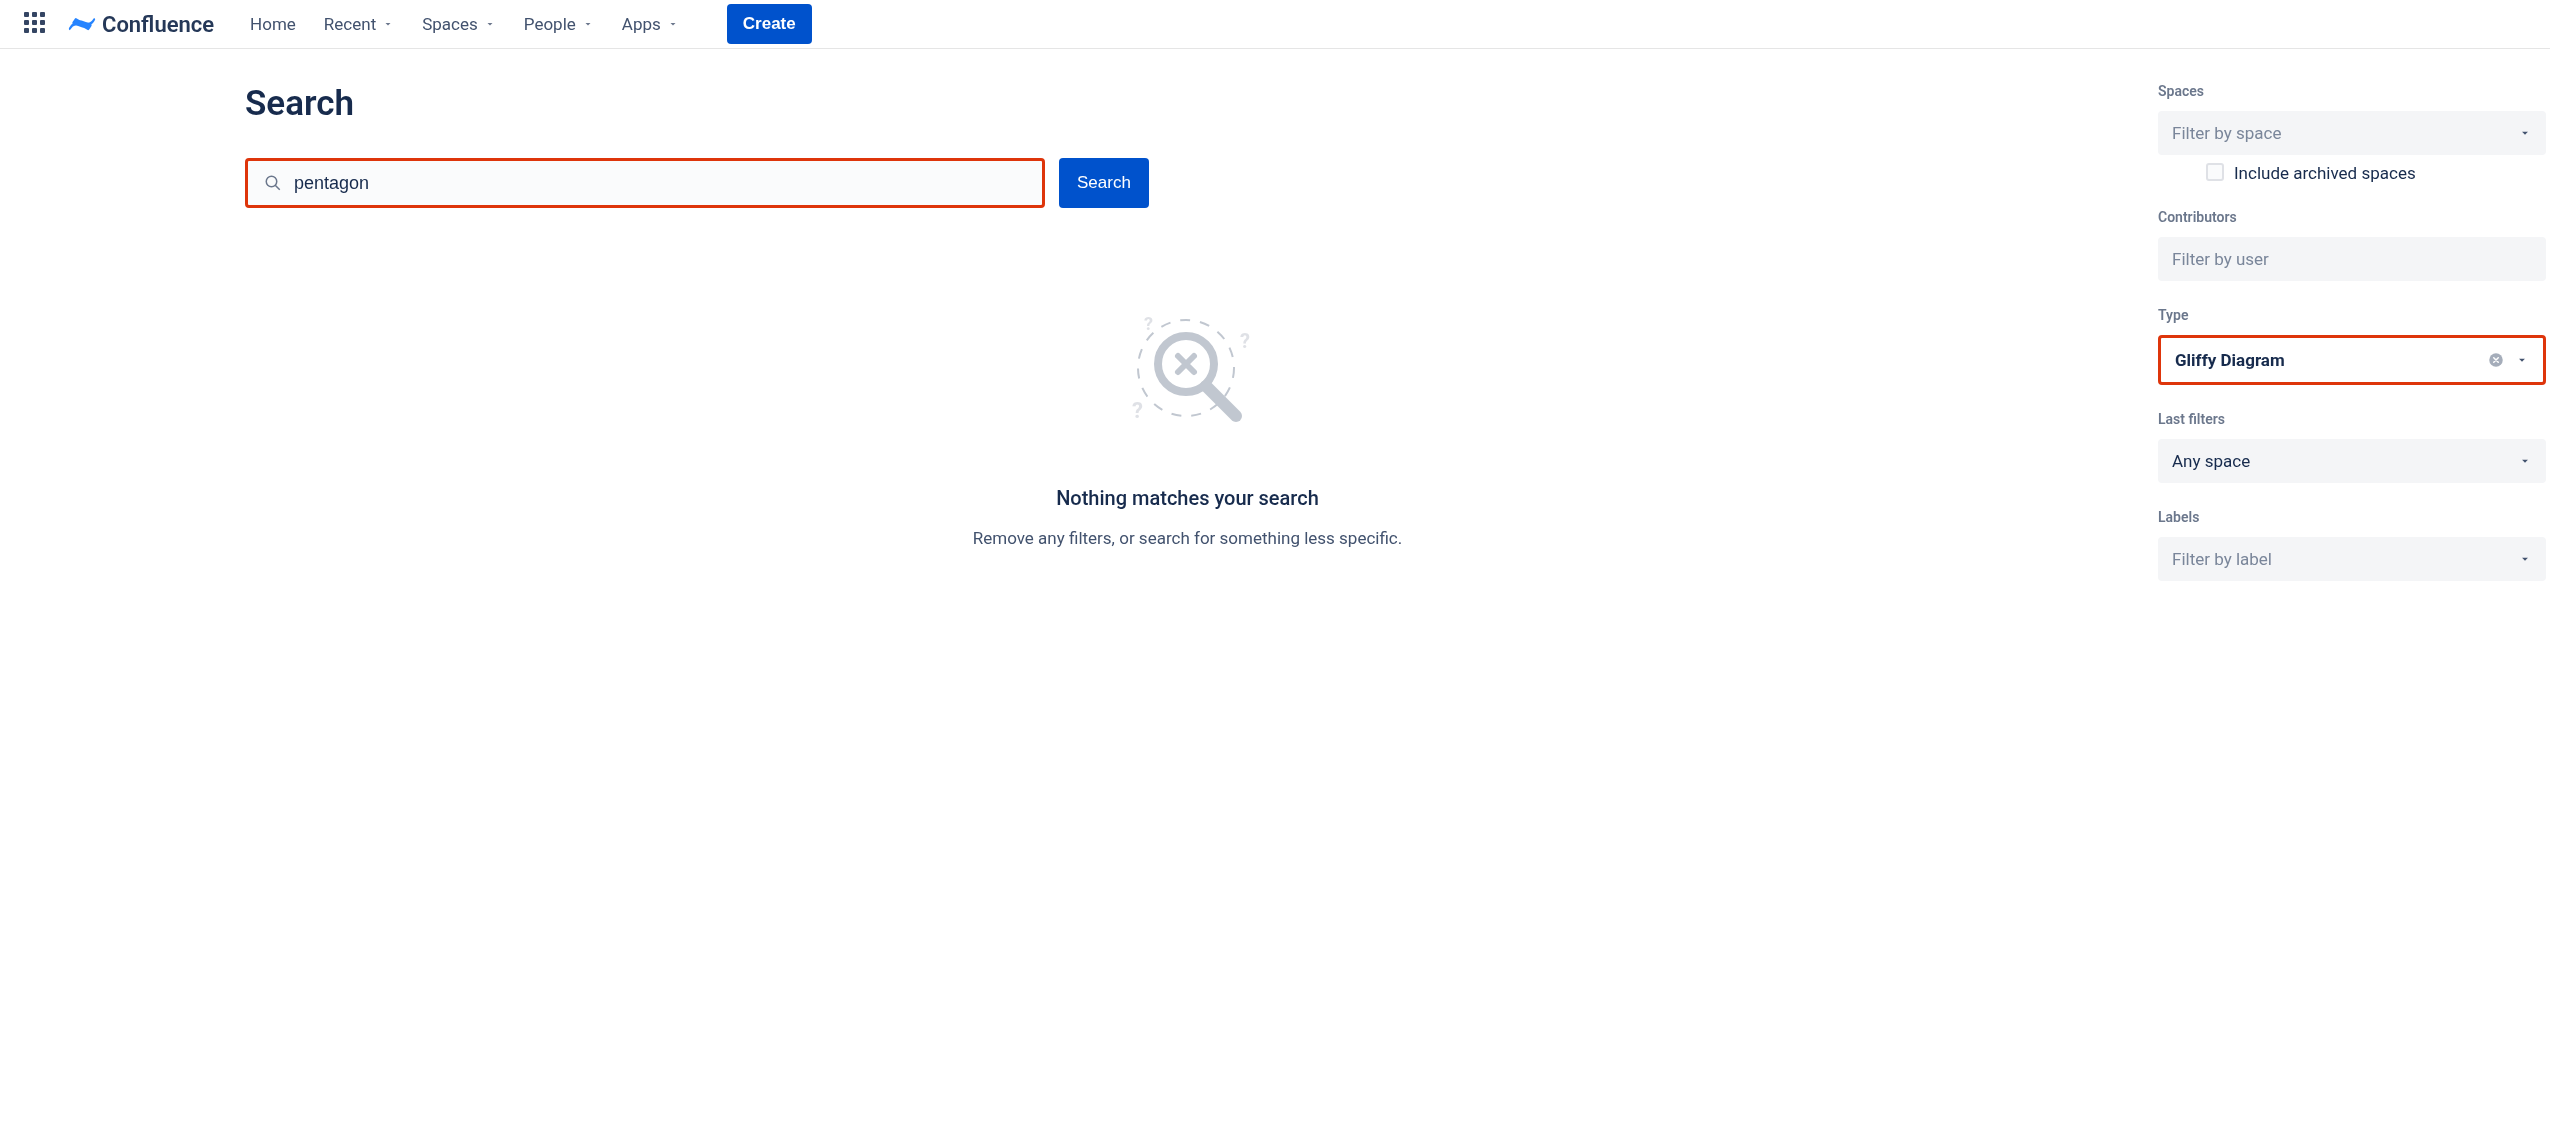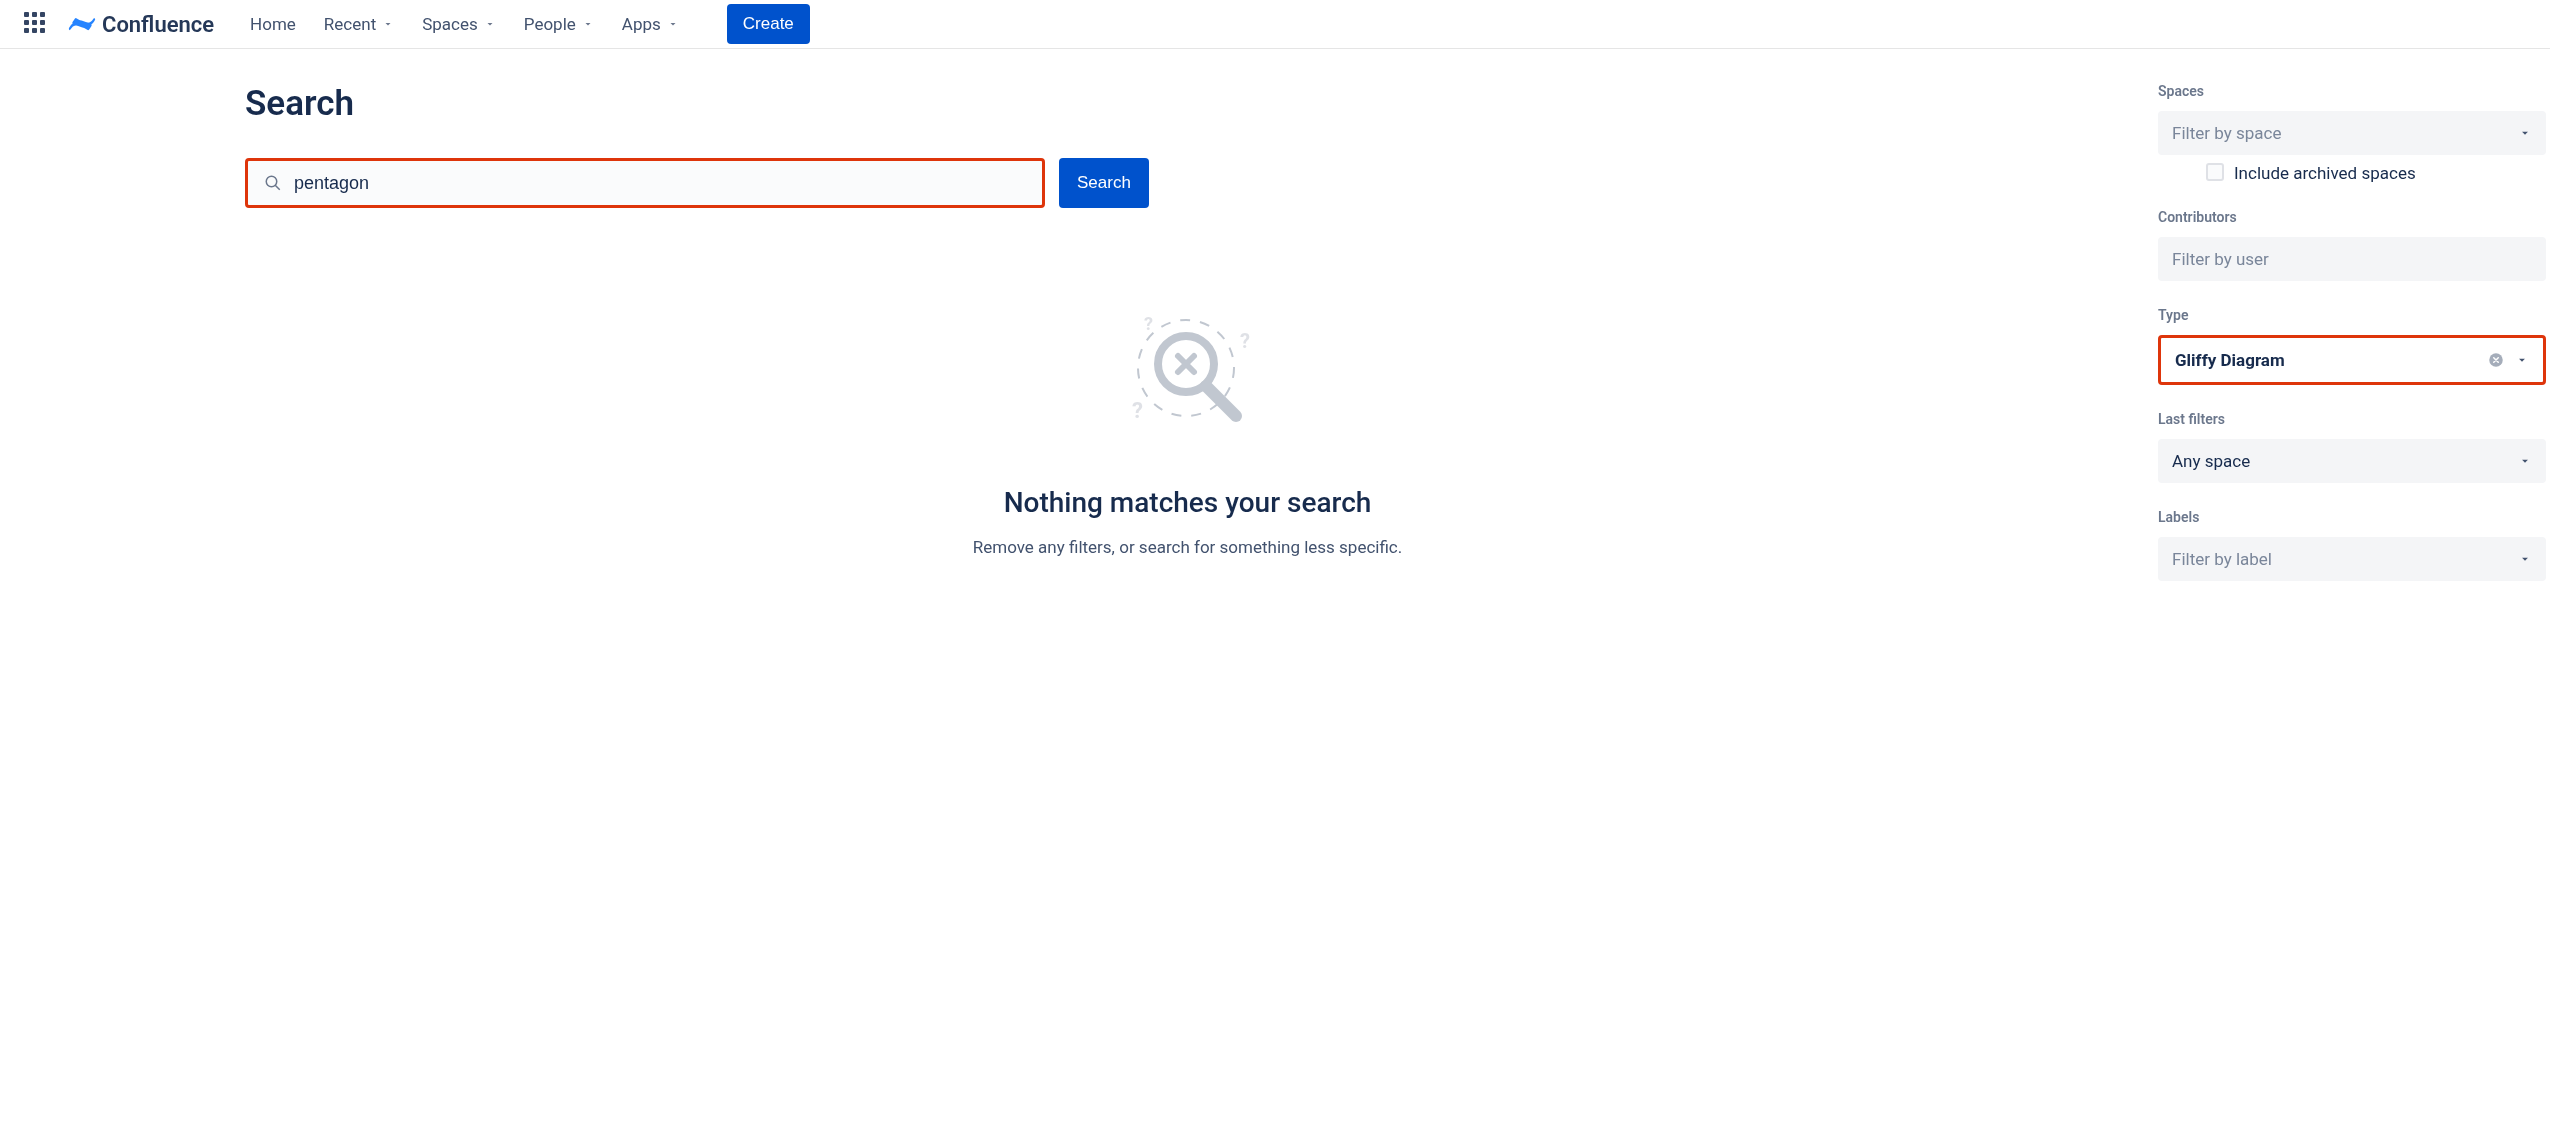--- a/index.html
+++ b/index.html
@@ -5,32 +5,32 @@
 * { box-sizing: border-box; margin: 0; padding: 0; }
 body { font-family: -apple-system, BlinkMacSystemFont, "Segoe UI", Roboto, Helvetica, Arial, sans-serif; background: #fff; color: #172B4D; }
 .topbar { display: flex; align-items: center; height: 49px; padding: 0 24px; border-bottom: 1px solid #E5E5E5; gap: 10px; }
 .app-switcher { width: 24px; height: 24px; display: grid; grid-template-columns: repeat(3, 5px); grid-template-rows: repeat(3, 5px); gap: 3px; cursor: pointer; }
 .app-switcher span { background: #344563; border-radius: 1px; }
 .logo-wrap { display: flex; align-items: center; gap: 6px; margin-left: 10px; margin-right: 26px; cursor: pointer; }
 .logo-text { font-size: 22px; font-weight: 600; color: #253858; }
 .nav { display: flex; align-items: center; gap: 28px; }
 .nav-item { display: flex; align-items: center; gap: 6px; font-size: 17px; color: #42526E; cursor: pointer; }
 .nav-item .chev { color: #6B778C; }
-.create-btn { margin-left: 20px; background: #0052CC; color: #fff; border: none; border-radius: 4px; padding: 10px 16px; font-size: 17px; font-weight: 400; cursor: pointer; }
+.create-btn { margin-left: 20px; background: #0052CC; color: #fff; border: none; border-radius: 4px; padding: 10px 16px; font-size: 17px; font-weight: 700; cursor: pointer; }
 .content { display: flex; padding: 34px 0 0 0; }
 .main { flex: 1; padding: 0 0 0 245px; }
 .page-title { font-size: 35px; font-weight: 600; color: #172B4D; margin-bottom: 34px; }
 .search-row { display: flex; gap: 14px; align-items: stretch; }
 .search-box { display: flex; align-items: center; border: 3px solid #DE350B; border-radius: 4px; background: #FAFBFC; width: 800px; height: 50px; padding: 9px 16px; }
 .search-box .icon { color: #6B778C; margin-right: 12px; flex-shrink: 0; }
 .search-box input { border: none; background: transparent; font-size: 18px; color: #172B4D; outline: none; width: 100%; }
 .search-btn { background: #0052CC; color: #fff; border: none; border-radius: 4px; padding: 0 18px; font-size: 17px; font-weight: 500; cursor: pointer; height: 50px; }
 .empty { text-align: center; margin-top: 90px; }
 .empty-ill { margin: 0 auto 38px; width: 160px; height: 150px; position: relative; }
-.empty-title { font-size: 28px; font-weight: 500; color: #172B4D; margin-bottom: 18px; }
+.empty-title { font-size: 20px; font-weight: 500; color: #172B4D; margin-bottom: 18px; }
 .empty-sub { font-size: 17px; color: #42526E; }
 .sidebar { width: 420px; padding: 0 4px 0 28px; }
 .filter-label { font-size: 14px; font-weight: 600; color: #6B778C; margin-bottom: 12px; }
 .filter-group { margin-bottom: 26px; }
 .filter-input { display: flex; align-items: center; justify-content: space-between; background: #F4F5F7; border-radius: 4px; height: 44px; padding: 0 14px; font-size: 17px; color: #7A869A; cursor: pointer; }
 .filter-input.selected { background: #fff; border: 3px solid #DE350B; color: #172B4D; height: 50px; font-weight: bold; }
 .filter-input .chev { color: #42526E; }
 .filter-input .rightcons { display: flex; align-items: center; gap: 10px; }
 .clear-x { color: #A5ADBA; cursor: pointer; }
 .checkbox-row { display: flex; align-items: flex-start; gap: 10px; margin-top: 8px; font-size: 17px; color: #172B4D; padding-left: 48px; }

